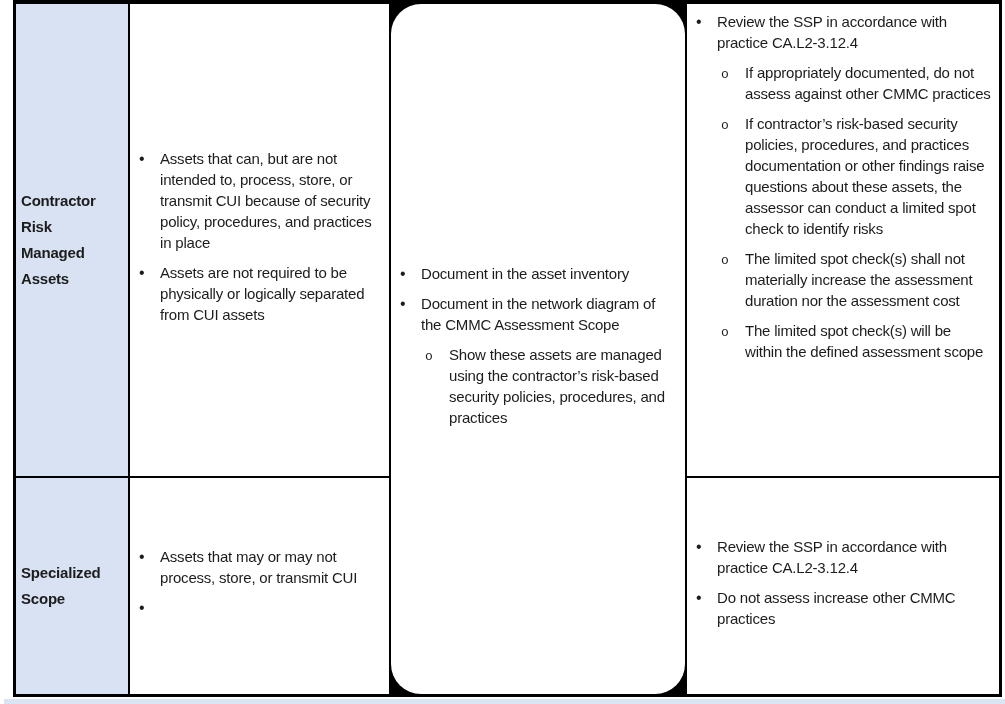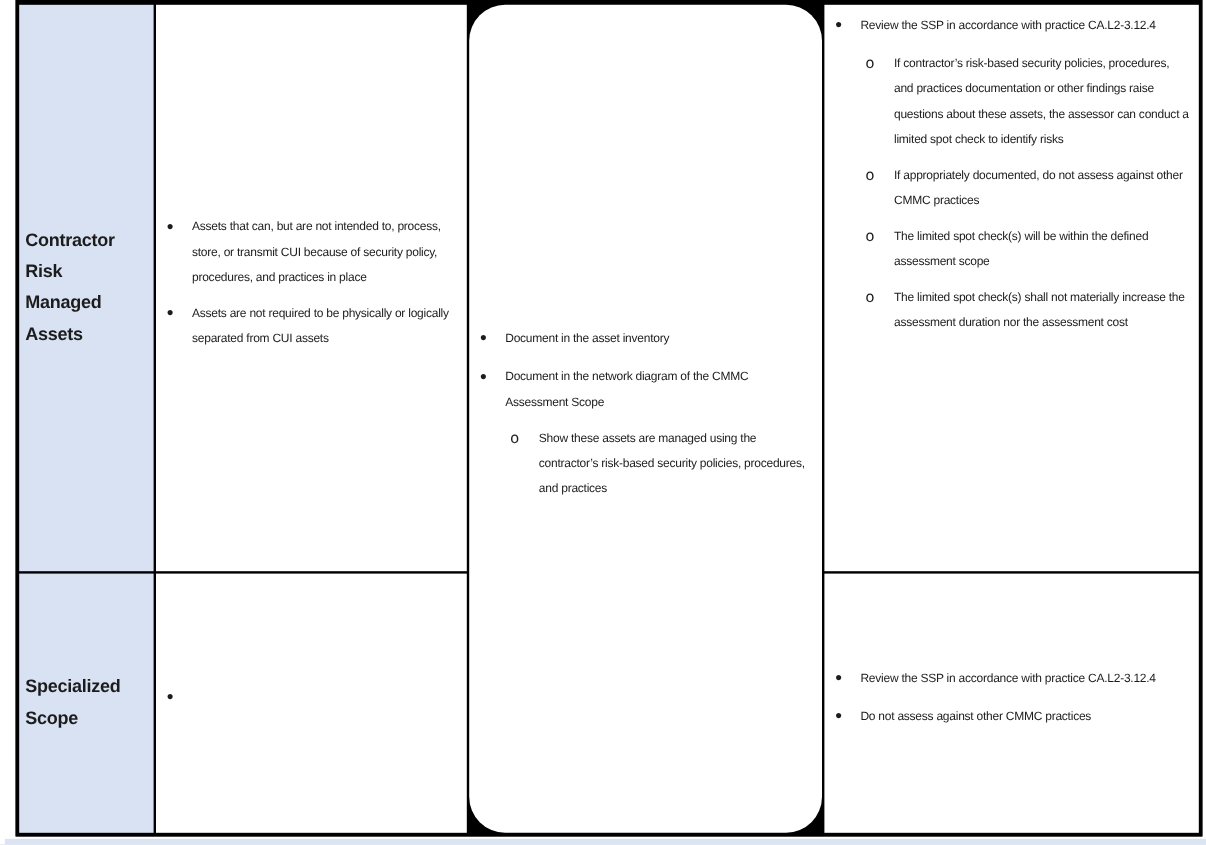--- a/index.html
+++ b/index.html
@@ -34,21 +34,21 @@
     letter-spacing:-0.2px;
   }
   .docs-cell   { grid-column:3; grid-row:1 / 3;border-radius:30px; }
   .vcenter {
     display:flex; flex-direction:column; justify-content:center;
     padding-top:4px; padding-bottom:12px;
   }
   .vtop { padding-top:7px; display:flex; flex-direction:column; }
 
   .li { display:flex; align-items:flex-start; margin-bottom:9px;
-        font-size:10px; line-height:21px; letter-spacing:-0.2px; }
+        font-size:15px; line-height:21px; letter-spacing:-0.2px; }
   .li:last-child { margin-bottom:0; }
   .marker { flex:0 0 auto; text-align:left; }
   .l1 > .marker { width:21px; margin-left:9px; }
   .l1 > .marker::before { content:"\2022"; font-size:16px; }
   .l2 > .marker { width:24px; margin-left:34px; }
   .l2 > .marker::before { content:"o"; font-family:"Liberation Mono", monospace; font-size:13px; }
   .txt { flex:1 1 auto; padding-right:7px; }
 
   .next-row-strip {
     position:absolute; left:4px; right:0; top:699px; height:5px;
@@ -92,54 +92,58 @@
       </div>
     </div>
 
     <div class="cell vtop">
       <div class="li l1">
         <span class="marker"></span>
         <span class="txt">Review the SSP in accordance with practice CA.L2-3.12.4</span>
       </div>
       <div class="li l2">
         <span class="marker"></span>
+        <span class="txt">If appropriately documented, do not assess against other CMMC practices</span>
+      </div>
+      <div class="li l2">
+        <span class="marker"></span>
         <span class="txt">If contractor’s risk-based security policies, procedures, and practices documentation or other findings raise questions about these assets, the assessor can conduct a limited spot check to identify risks</span>
       </div>
       <div class="li l2">
         <span class="marker"></span>
-        <span class="txt">If appropriately documented, do not assess against other CMMC practices</span>
+        <span class="txt">The limited spot check(s) shall not materially increase the assessment duration nor the assessment cost</span>
       </div>
       <div class="li l2">
         <span class="marker"></span>
         <span class="txt">The limited spot check(s) will be within the defined assessment scope</span>
-      </div>
-      <div class="li l2">
-        <span class="marker"></span>
-        <span class="txt">The limited spot check(s) shall not materially increase the assessment duration nor the assessment cost</span>
       </div>
     </div>
 
     <div class="cell head">
       <div>Specialized Scope</div>
     </div>
 
     <div class="cell vcenter">
+      <div class="li l1">
+        <span class="marker"></span>
+        <span class="txt">Assets that may or may not process, store, or transmit CUI</span>
+      </div>
       <div class="li l1">
         <span class="marker"></span>
       </div>
     </div>
 
     <div class="cell vcenter">
       <div class="li l1">
         <span class="marker"></span>
         <span class="txt">Review the SSP in accordance with practice CA.L2-3.12.4</span>
       </div>
       <div class="li l1">
         <span class="marker"></span>
-        <span class="txt">Do not assess against other CMMC practices</span>
+        <span class="txt">Do not assess increase other CMMC practices</span>
       </div>
     </div>
 
   </div>
 
   <div class="next-row-strip"></div>
 
 </div>
 
 </body></html>

